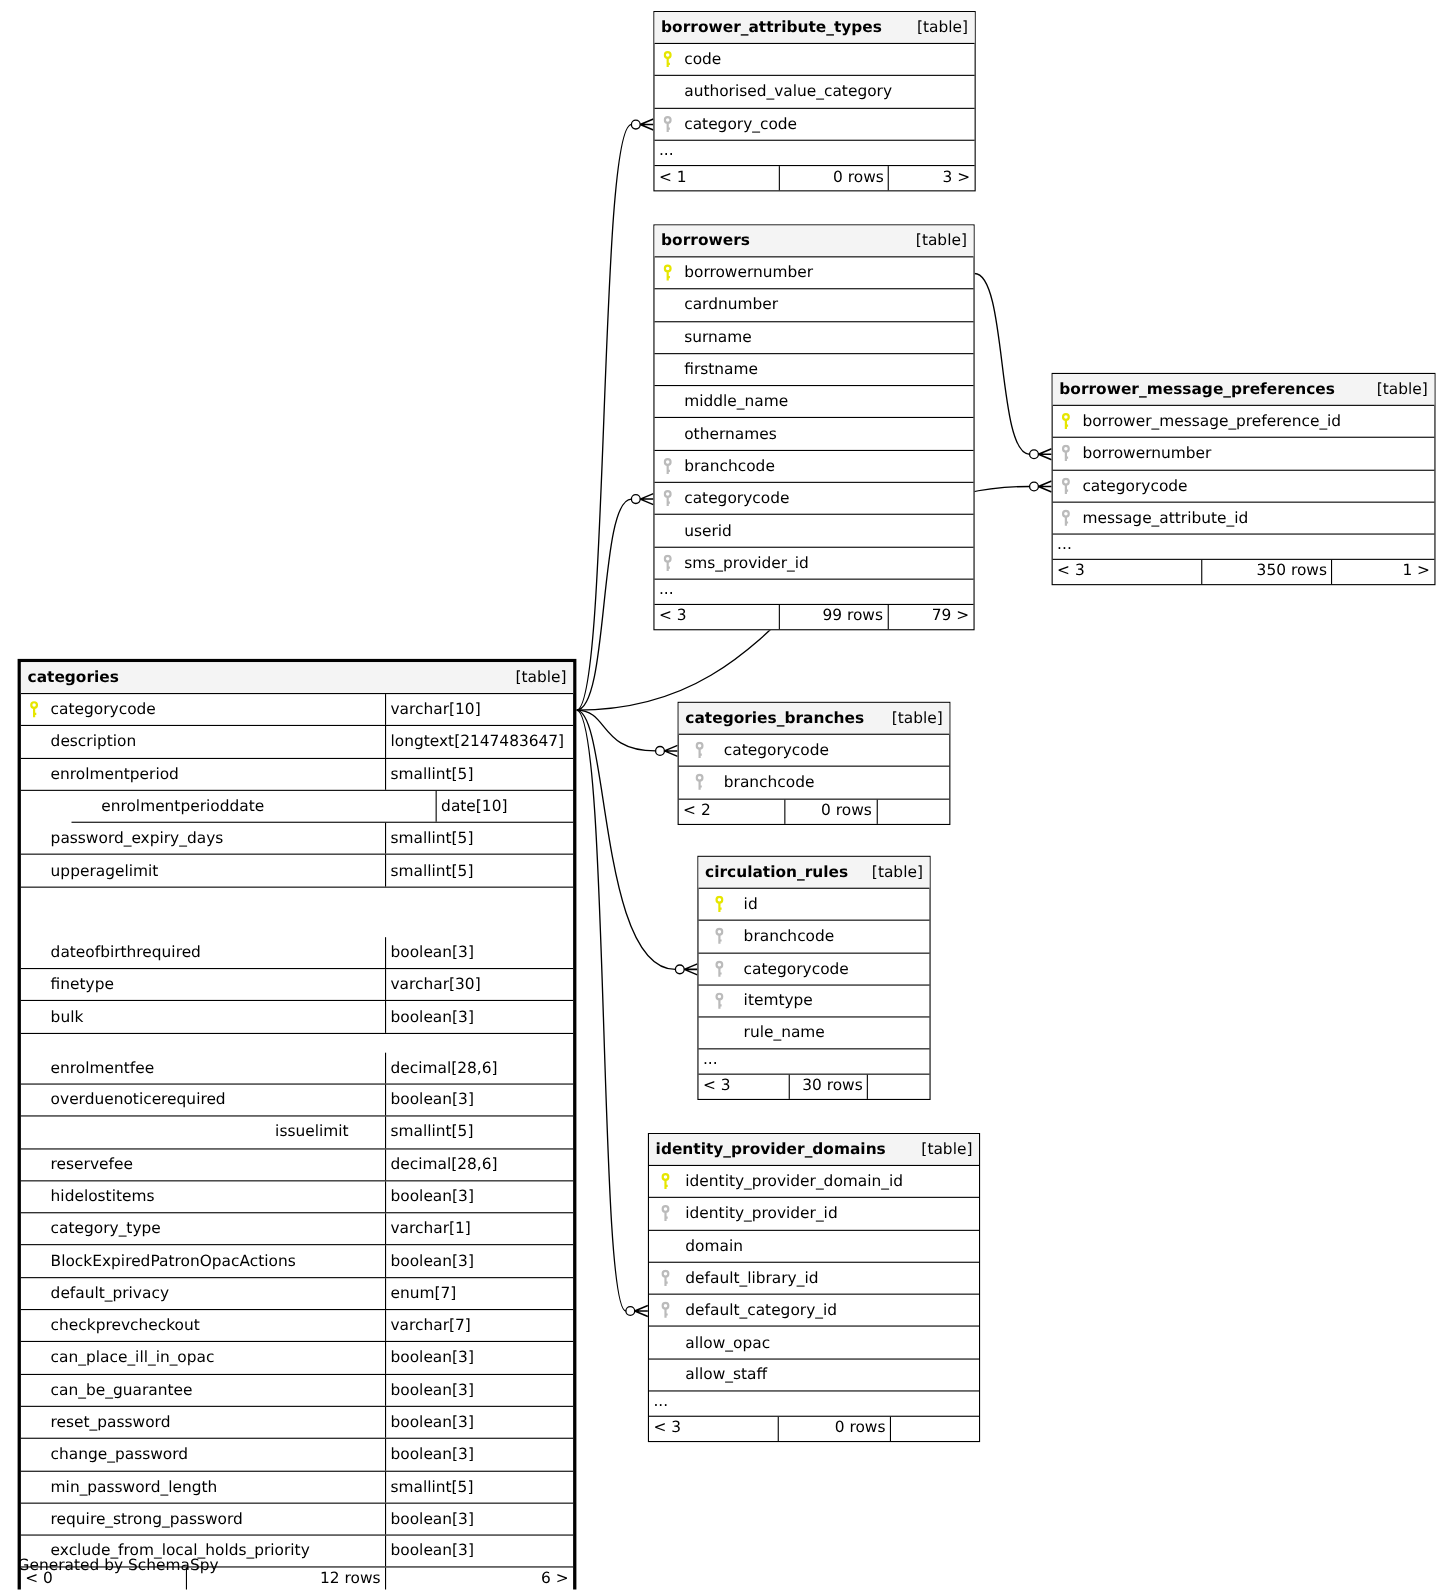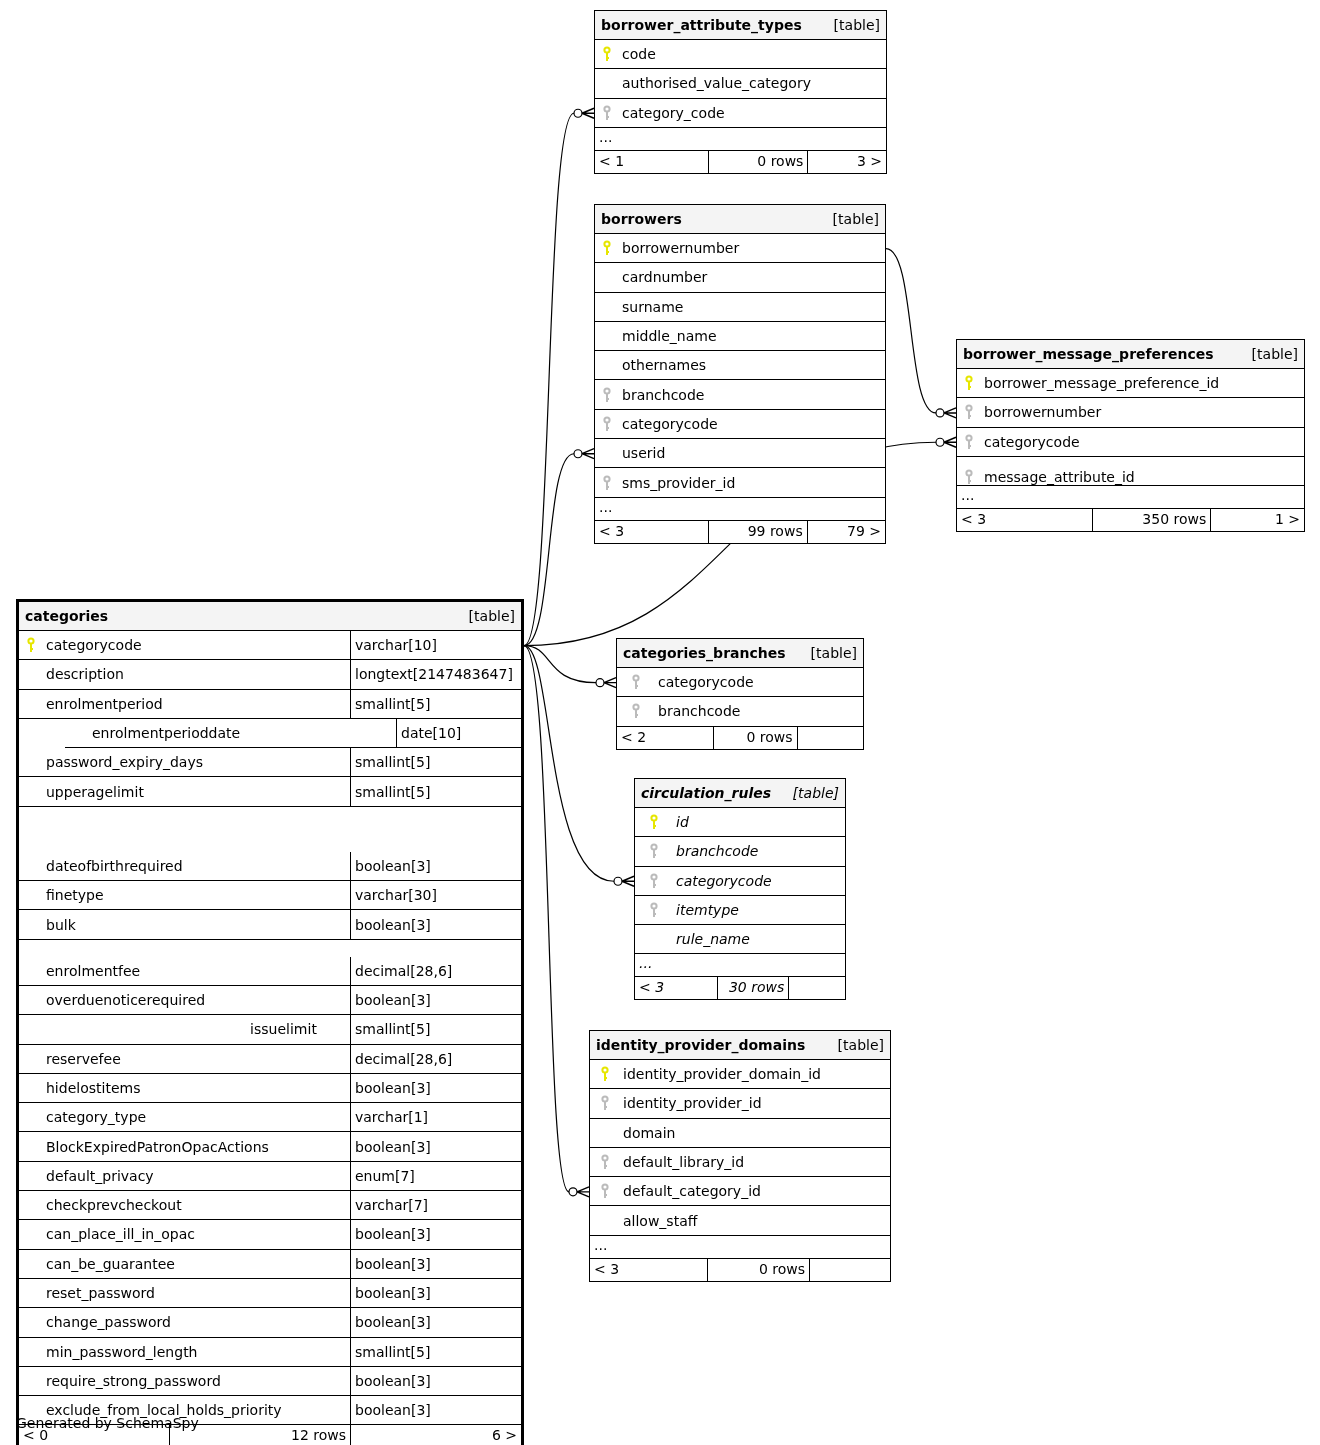--- a/index.html
+++ b/index.html
@@ -103,20 +103,24 @@
       <span class="col">borrowernumber</span>
     </div>
     <div class="row" id="borrowers__cardnumber" style="height: 29.3px;">
       <span class="key"></span>
       <span class="col">cardnumber</span>
     </div>
     <div class="row" id="borrowers__surname" style="height: 29.3px;">
       <span class="key"></span>
       <span class="col">surname</span>
     </div>
+    <div class="row" id="borrowers__firstname" style="height: 29.3px;">
+      <span class="key"></span>
+      <span class="col">firstname</span>
+    </div>
     <div class="row" id="borrowers__middle_name" style="height: 29.3px;">
       <span class="key"></span>
       <span class="col">middle_name</span>
     </div>
     <div class="row" id="borrowers__othernames" style="height: 29.3px;">
       <span class="key"></span>
       <span class="col">othernames</span>
     </div>
     <div class="row" id="borrowers__branchcode" style="height: 29.3px;">
       <span class="key">
@@ -182,21 +186,21 @@
     </div>
     <div class="row" id="borrower_message_preferences__categorycode" style="height: 29.3px;">
       <span class="key">
         <svg width="8" height="16" viewBox="0 0 8 16" class="keyicon">
           <circle cx="4" cy="4" r="2.6" fill="none" stroke="#bbbbbb" stroke-width="2"></circle>
           <path d="M4 6 L4 15 M4 12 L6 12" stroke="#bbbbbb" stroke-width="2" fill="none"></path>
         </svg>
       </span>
       <span class="col">categorycode</span>
     </div>
-    <div class="row" id="borrower_message_preferences__message_attribute_id" style="height: 29.3px; align-items: flex-end;">
+    <div class="row" id="borrower_message_preferences__message_attribute_id" style="height: 29.3px;">
       <span class="key">
         <svg width="8" height="16" viewBox="0 0 8 16" class="keyicon">
           <circle cx="4" cy="4" r="2.6" fill="none" stroke="#bbbbbb" stroke-width="2"></circle>
           <path d="M4 6 L4 15 M4 12 L6 12" stroke="#bbbbbb" stroke-width="2" fill="none"></path>
         </svg>
       </span>
       <span class="col">message_attribute_id</span>
     </div>
     <div class="more">...</div>
     <div class="foot">
@@ -371,21 +375,21 @@
       </span>
       <span class="col">branchcode</span>
     </div>
     <div class="foot">
       <div class="parents" style="width: 95.94px;">&lt; 2</div>
       <div class="rows" style="width: 83.64px;">0 rows</div>
       <div class="children" style="width: 66.42px;"></div>
     </div>
   </div>
 
-<div class="tbl" style="left:634px; top:778px; width:212px;font-style:italic;">
+<div class="tbl" style="left:634px; top:778px; width:212px;">
     <div class="hdr">
       <span class="name">circulation_rules</span>
       <span class="kind">[table]</span>
     </div>
     <div class="row" id="circulation_rules__id" style="height: 29.3px;">
       <span class="key" style="width: 38px;">
         <svg width="8" height="16" viewBox="0 0 8 16" class="keyicon">
           <circle cx="4" cy="4" r="2.6" fill="none" stroke="#e6e600" stroke-width="2"></circle>
           <path d="M4 6 L4 15 M4 12 L6 12" stroke="#e6e600" stroke-width="2" fill="none"></path>
         </svg>
@@ -469,20 +473,24 @@
     </div>
     <div class="row" id="identity_provider_domains__default_category_id" style="height: 29.3px;">
       <span class="key" style="width: 30px;">
         <svg width="8" height="16" viewBox="0 0 8 16" class="keyicon">
           <circle cx="4" cy="4" r="2.6" fill="none" stroke="#bbbbbb" stroke-width="2"></circle>
           <path d="M4 6 L4 15 M4 12 L6 12" stroke="#bbbbbb" stroke-width="2" fill="none"></path>
         </svg>
       </span>
       <span class="col">default_category_id</span>
     </div>
+    <div class="row" id="identity_provider_domains__allow_opac" style="height: 29.3px;">
+      <span class="key" style="width: 30px;"></span>
+      <span class="col">allow_opac</span>
+    </div>
     <div class="row" id="identity_provider_domains__allow_staff" style="height: 29.3px;">
       <span class="key" style="width: 30px;"></span>
       <span class="col">allow_staff</span>
     </div>
     <div class="more">...</div>
     <div class="foot">
       <div class="parents" style="width: 117px;">&lt; 3</div>
       <div class="rows" style="width: 102px;">0 rows</div>
       <div class="children" style="width: 81px;"></div>
     </div>

